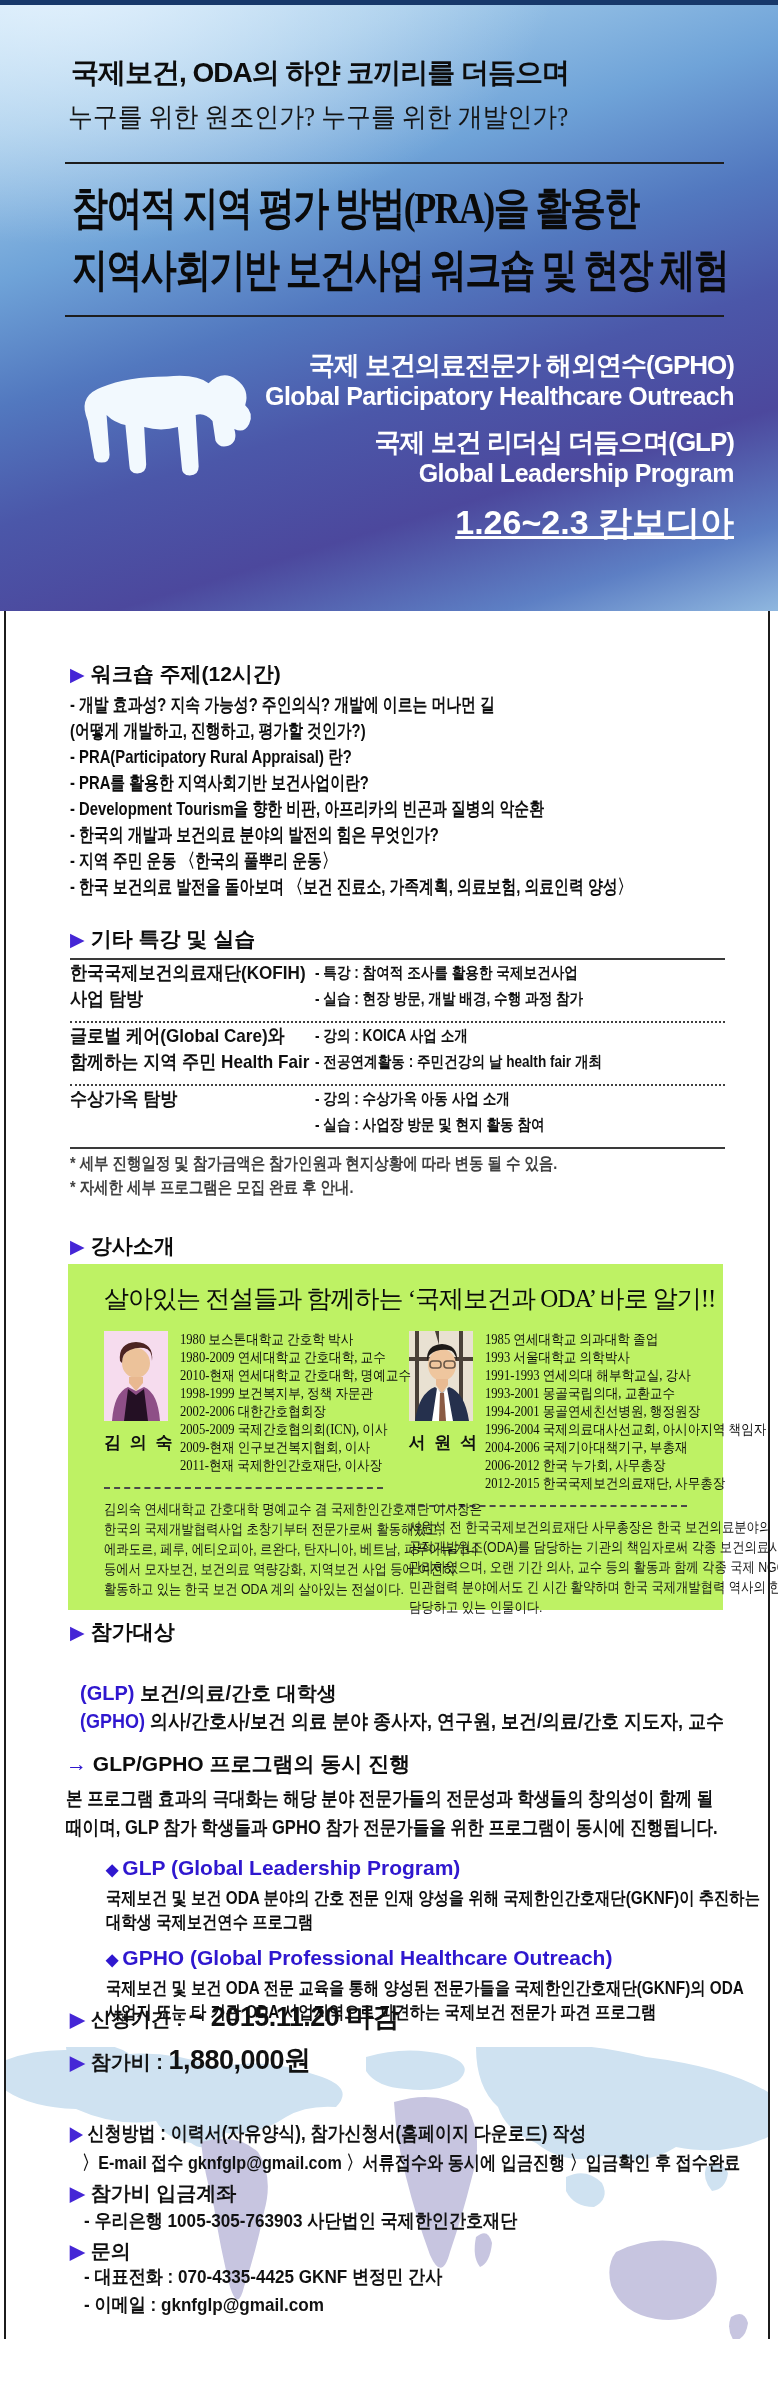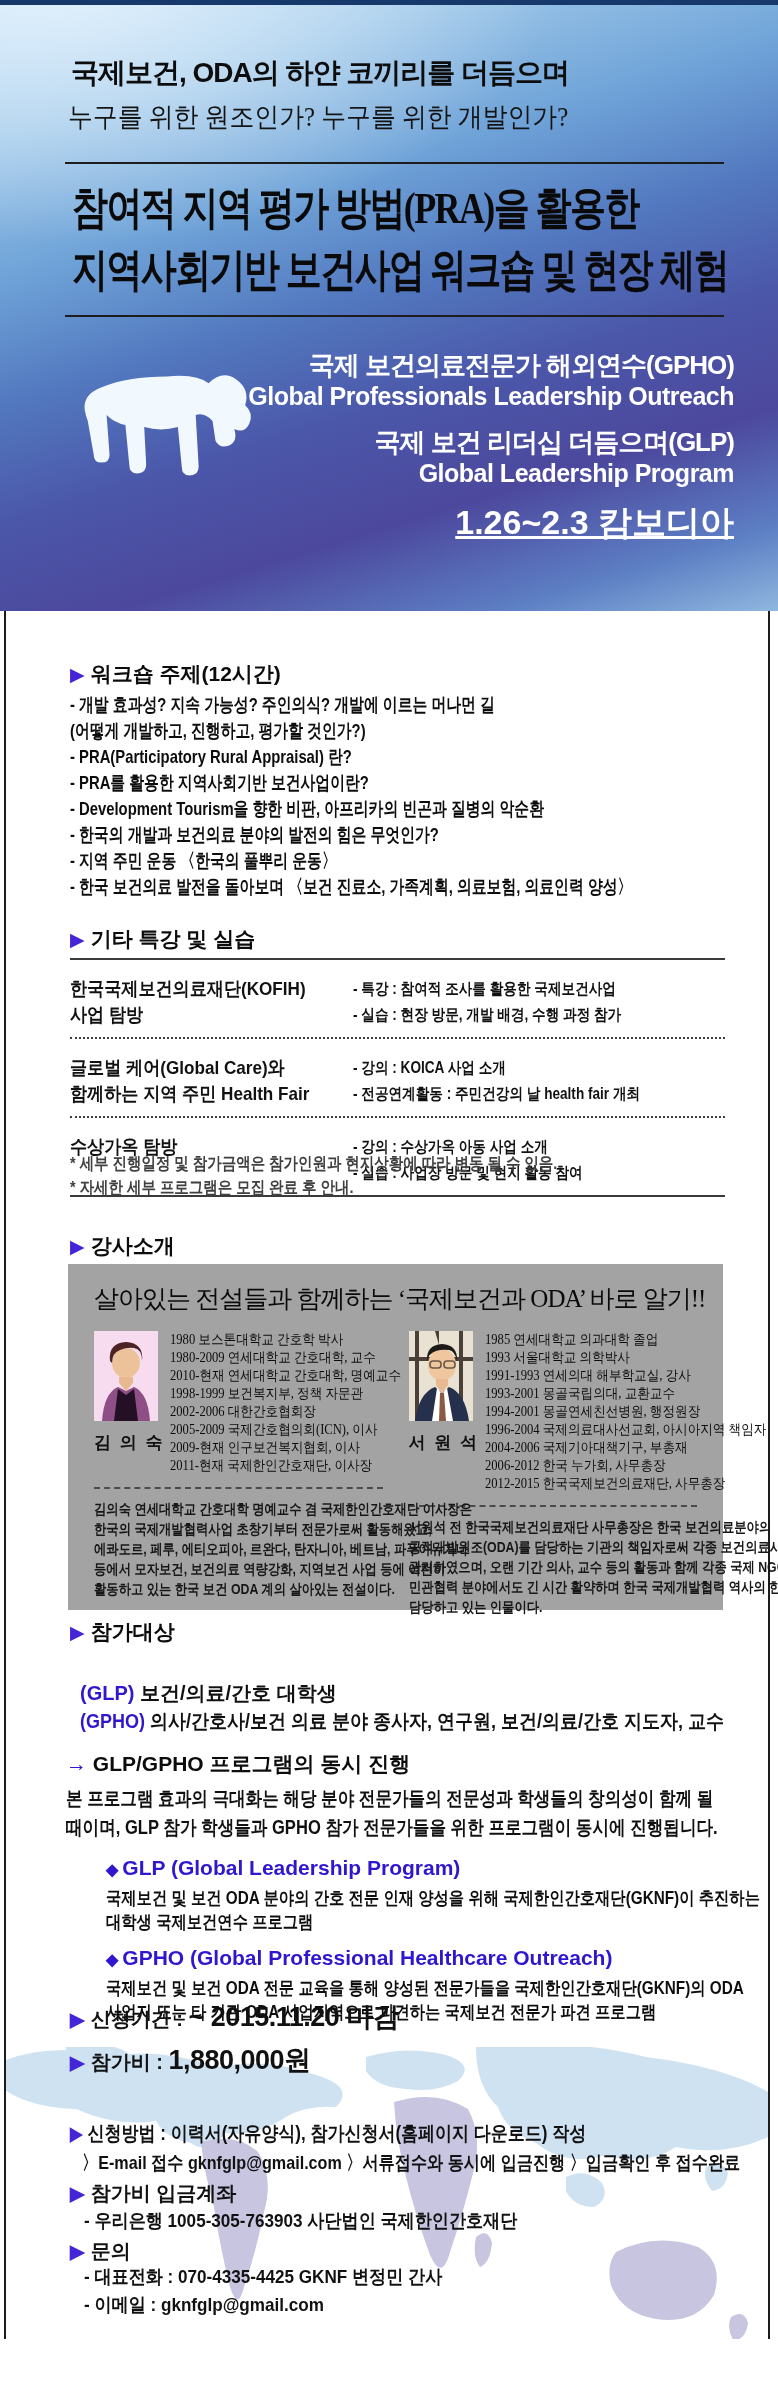--- a/index.html
+++ b/index.html
@@ -29,38 +29,38 @@
   .map{position:absolute;left:0;bottom:0;width:762px;height:335px;}
   .sec{position:absolute;left:70px;z-index:2;}
   .bullet{color:#4526d6;font-size:19px;margin-right:6px;}
   .sec-h{font-size:21px;font-weight:bold;color:#0c0c0c;white-space:nowrap;}
   .cx{transform:scaleX(.78);transform-origin:0 0;white-space:nowrap;}
   .cx85{transform:scaleX(.85);transform-origin:0 0;white-space:nowrap;}
   .cx9{transform:scaleX(.9);transform-origin:0 0;white-space:nowrap;}
   .ws-list{font-size:19px;font-weight:600;line-height:26px;color:#0d0d0d;}
   
   .sp-table{position:absolute;left:70px;top:958px;width:655px;border-top:2px solid #3a3a3a;border-bottom:2px solid #3a3a3a;z-index:2;}
-  .sp-row{display:flex;padding:16px 0 9px 0;border-bottom:2px dotted #3f3f3f;gap:38px;}
+  .sp-row{display:flex;padding:0 0 9px 0;border-bottom:2px dotted #3f3f3f;}
   .sp-row:last-child{border-bottom:none;}
   .sp-title{width:245px;font-size:19px;font-weight:600;line-height:26px;}
   .sp-details{flex:1;font-size:16px;font-weight:600;line-height:26px;}
   .notes{font-size:17px;font-weight:600;line-height:24px;color:#404040;}
   
-  .inst-box{position:absolute;left:68px;top:1264px;width:655px;height:346px;background:#a3a3a3;box-sizing:border-box;padding:18px 26px;z-index:2;}
+  .inst-box{position:absolute;left:68px;top:1264px;width:655px;height:346px;background:#bef264;box-sizing:border-box;padding:18px 36px;z-index:2;}
   .inst-title{text-align:center;font-family:"Liberation Serif",serif;font-size:25px;letter-spacing:-1px;color:#0a0a0a;white-space:nowrap;}
   .inst-cols{display:flex;gap:26px;margin-top:16px;}
   .inst-col{flex:1;min-width:0;}
   .inst-top{display:flex;gap:12px;}
   .photo-wrap{width:64px;flex:0 0 64px;text-align:center;}
   .photo{width:64px;height:90px;display:block;}
   .inst-name{margin-top:10px;font-size:17px;font-weight:bold;letter-spacing:2px;white-space:nowrap;}
   .bio{font-family:"Liberation Serif",serif;font-size:14px;line-height:18px;color:#0c0c0c;}
   .bio div{transform:scaleX(.9);transform-origin:0 0;white-space:nowrap;}
   .inst-divider{border-top:2px dashed #4a4a4a;margin:12px 0 10px 0;}
-  .inst-desc{font-size:14.5px;line-height:20px;color:#161616;font-weight:700;}
+  .inst-desc{font-size:14.5px;line-height:20px;color:#161616;font-weight:400;}
   .inst-desc div{transform:scaleX(.85);transform-origin:0 0;white-space:nowrap;}
   
   .pa-line{font-size:20px;font-weight:600;white-space:nowrap;}
   .tag{color:#2f17cf;font-weight:bold;}
   .arrow{color:#2f17cf;font-weight:bold;}
   .diamond{color:#2f17cf;font-size:16px;margin-right:4px;}
   .prog-h{font-size:21px;font-weight:bold;color:#2f17cf;white-space:nowrap;}
   .prog-t{font-size:18px;font-weight:600;line-height:24px;color:#0e0e0e;}
   .big-val{font-size:27px;font-weight:bold;letter-spacing:-0.5px;}
   .info{font-size:20px;font-weight:600;white-space:nowrap;}
@@ -79,21 +79,21 @@
     <div class="h-big h-big1">참여적 지역 평가 방법(PRA)을 활용한</div>
     <div class="h-big h-big2">지역사회기반 보건사업 워크숍 및 현장 체험</div>
     <div class="hr2"></div>
 
     <svg class="elephant" viewBox="0 0 200 140">
       <path fill="#f2f9fe" d="M20,66 Q14,46 36,38 Q62,27 102,27 Q132,24 144,34 Q158,20 172,30 Q186,40 181,56 Q190,64 185,75 Q180,85 170,80 Q174,93 164,97 Q155,100 151,92 L148,72 Q140,63 131,66 L134,118 Q134,127 125,127 Q117,127 117,119 L113,78 Q96,83 79,78 L81,116 Q81,125 72,125 Q64,125 64,117 L60,76 Q49,74 41,66 L44,106 Q44,114 36,114 Q28,114 28,106 L22,72 Z"></path>
     </svg>
 
     <div class="h-right">
       <div class="pr-kr">국제 보건의료전문가 해외연수(GPHO)</div>
-      <div class="pr-en">Global Professionals Leadership Outreach</div>
+      <div class="pr-en">Global Participatory Healthcare Outreach</div>
       <div class="pr-gap"></div>
       <div class="pr-kr">국제 보건 리더십 더듬으며(GLP)</div>
       <div class="pr-en">Global Leadership Program</div>
       <div class="h-date">1.26~2.3 캄보디아</div>
     </div>
   </div>
 
   <div class="frame">
     <svg class="map" viewBox="0 0 762 335" preserveAspectRatio="none">
       <path fill="#cfe2f1" d="M-5,15 Q40,-5 110,8 Q160,2 210,20 Q260,10 310,28 Q350,40 330,60 Q300,58 280,70 Q250,90 220,86 Q200,108 185,96 Q160,92 150,74 Q110,80 70,62 Q20,60 -5,40 Z"></path>

